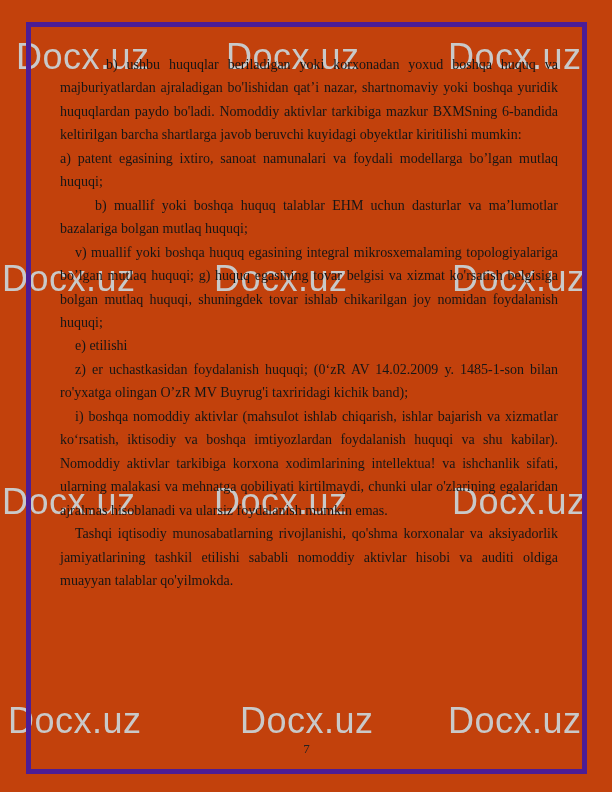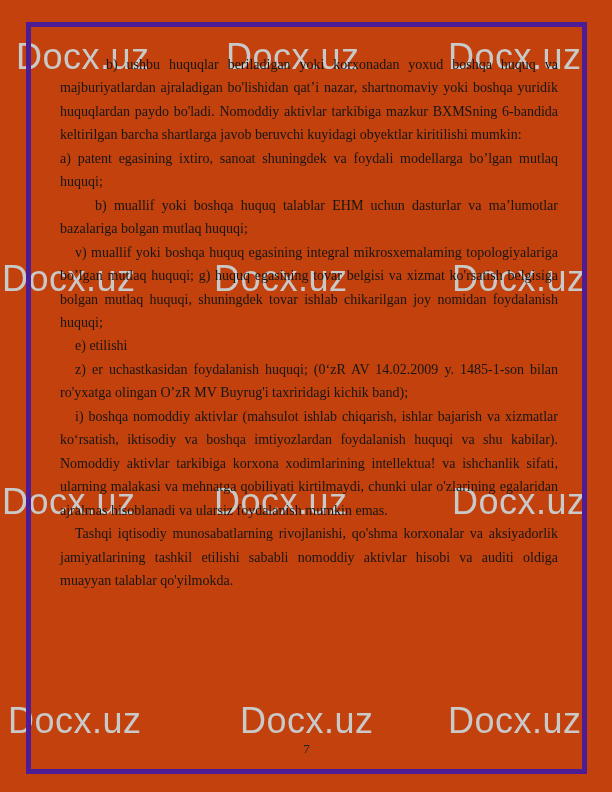--- a/index.html
+++ b/index.html
@@ -74,21 +74,21 @@
       <span class="watermark" style="top: 481px; left: 2px;">Docx.uz</span>
       <span class="watermark" style="top: 481px; left: 214px;">Docx.uz</span>
       <span class="watermark" style="top: 481px; left: 452px;">Docx.uz</span>
       <span class="watermark" style="top: 700px; left: 8px;">Docx.uz</span>
       <span class="watermark" style="top: 700px; left: 240px;">Docx.uz</span>
       <span class="watermark" style="top: 700px; left: 448px;">Docx.uz</span>
     </div>
   <div class="frame">
     <div class="content" id="content">
         <p class="para indent-xl">b) ushbu huquqlar beriladigan yoki korxonadan yoxud boshqa huquq va majburiyatlardan ajraladigan bo'lishidan qat’i nazar, shartnomaviy yoki boshqa yuridik huquqlardan paydo bo'ladi. Nomoddiy aktivlar tarkibiga mazkur BXMSning 6-bandida keltirilgan barcha shartlarga javob beruvchi kuyidagi obyektlar kiritilishi mumkin:</p>
-        <p class="para indent-none">a) patent egasining ixtiro, sanoat shuningdek va foydali modellarga bo’lgan mutlaq huquqi;</p>
+        <p class="para indent-none">a) patent egasining ixtiro, sanoat namunalari va foydali modellarga bo’lgan mutlaq huquqi;</p>
         <p class="para indent-lg gap-before">b) muallif yoki boshqa huquq talablar EHM uchun dasturlar va ma’lumotlar bazalariga bolgan mutlaq huquqi;</p>
         <p class="para indent-sm">v) muallif yoki boshqa huquq egasining integral mikrosxemalaming topologiyalariga bo’lgan mutlaq huquqi; g) huquq egasining tovar belgisi va xizmat ko'rsatish belgisiga bolgan mutlaq huquqi, shuningdek tovar ishlab chikarilgan joy nomidan foydalanish huquqi;</p>
         <p class="para indent-sm">e) etilishi</p>
         <p class="para indent-sm">z) er uchastkasidan foydalanish huquqi; (0ʻzR AV 14.02.2009 y. 1485-1-son bilan ro'yxatga olingan O’zR MV Buyrug'i taxriridagi kichik band);</p>
         <p class="para indent-sm">i) boshqa nomoddiy aktivlar (mahsulot ishlab chiqarish, ishlar bajarish va xizmatlar ko‘rsatish, iktisodiy va boshqa imtiyozlardan foydalanish huquqi va shu kabilar). Nomoddiy aktivlar tarkibiga korxona xodimlarining intellektua! va ishchanlik sifati, ularning malakasi va mehnatga qobiliyati kirtilmaydi, chunki ular o'zlarining egalaridan ajralmas hisoblanadi va ularsiz foydalanish mumkin emas.</p>
         <p class="para indent-sm">Tashqi iqtisodiy munosabatlarning rivojlanishi, qo'shma korxonalar va aksiyadorlik jamiyatlarining tashkil etilishi sababli nomoddiy aktivlar hisobi va auditi oldiga muayyan talablar qo'yilmokda.</p>
       </div>
     <div class="page-number">7</div>
   </div>
 </div>

